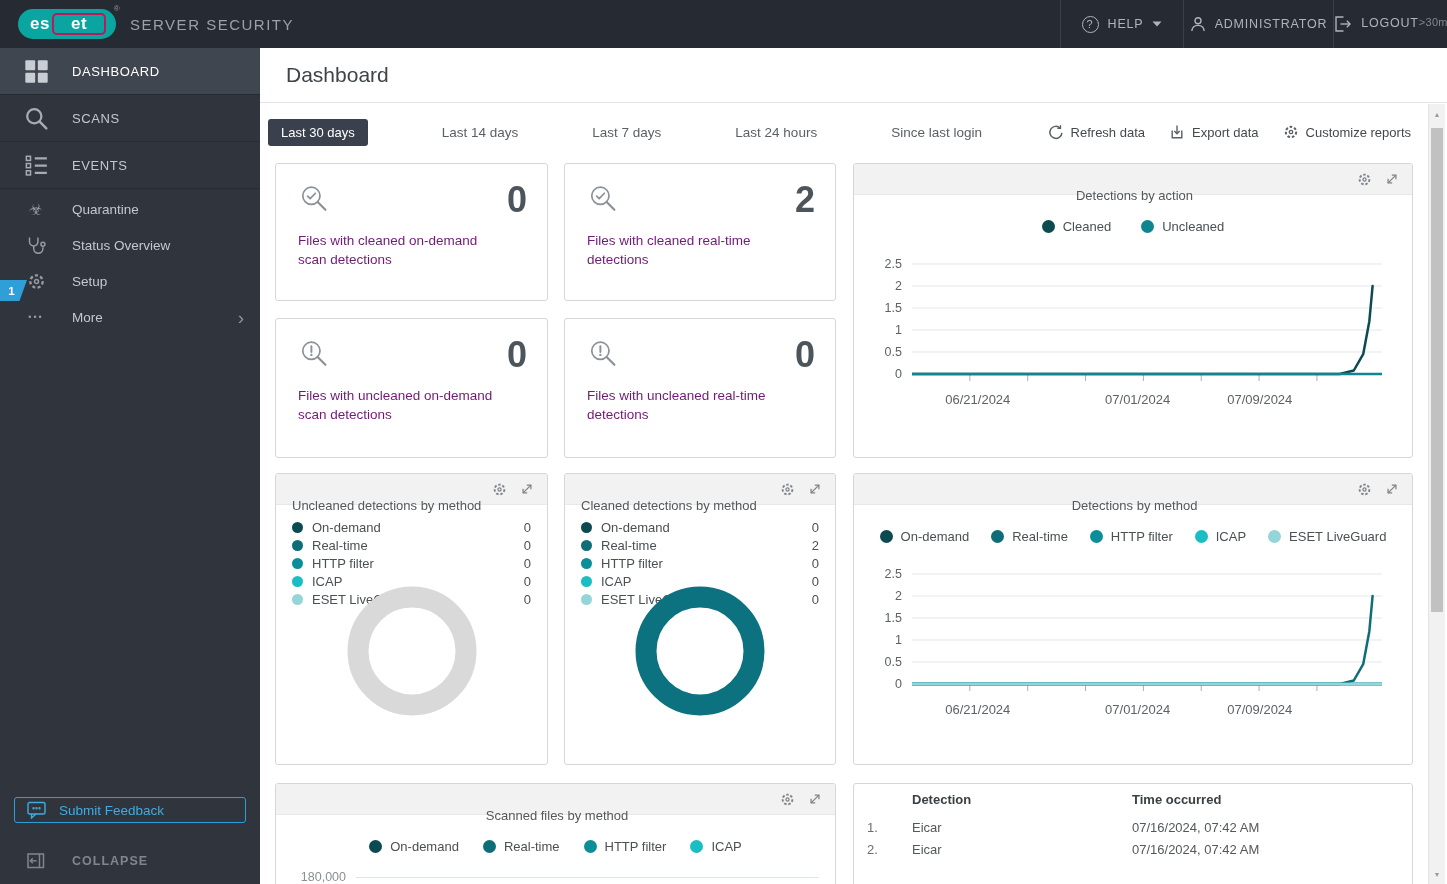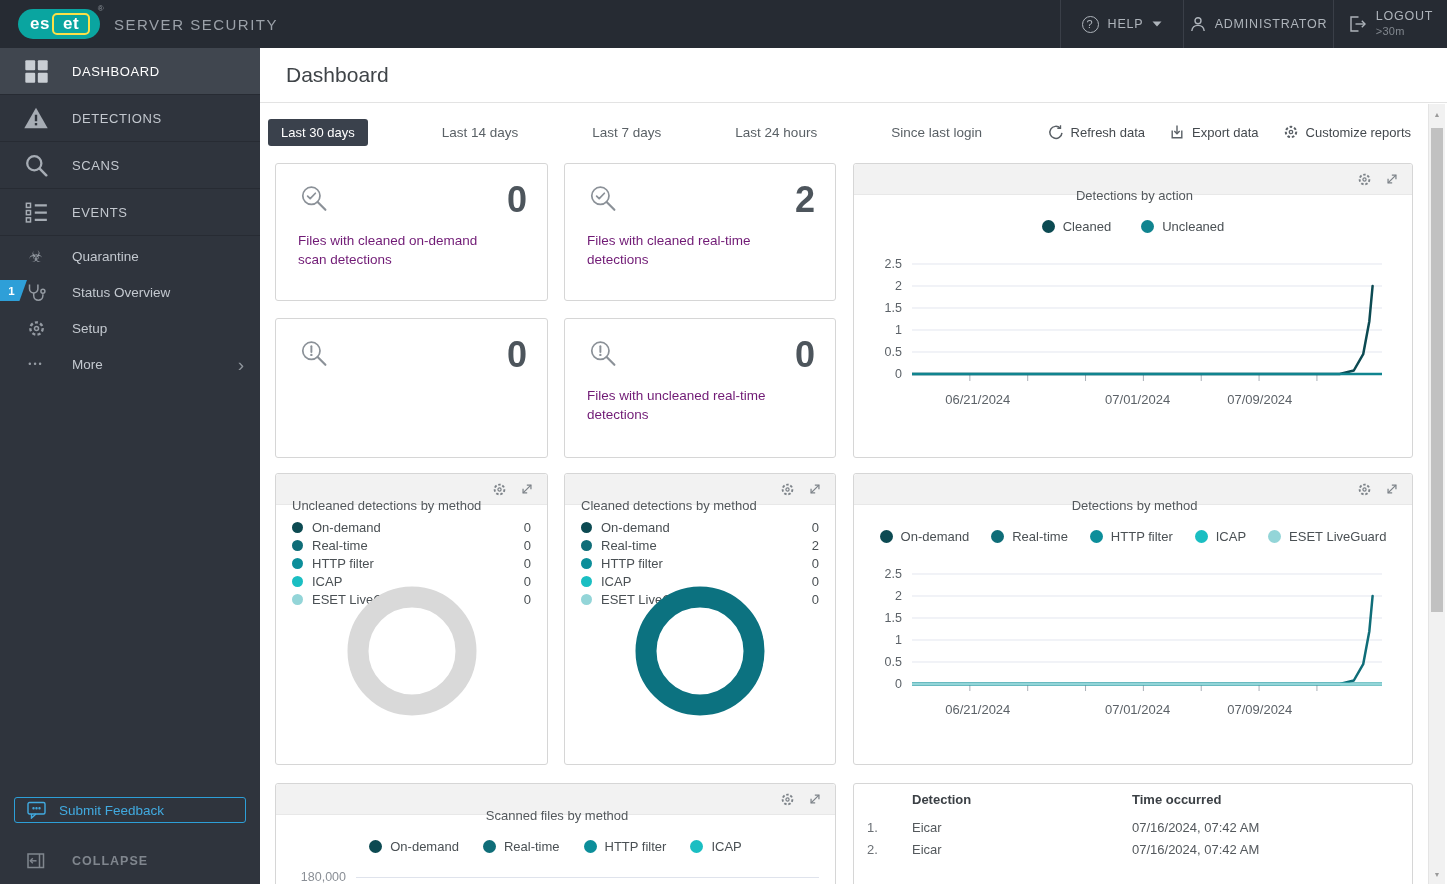--- a/index.html
+++ b/index.html
@@ -4,29 +4,29 @@
 <style>
   * { box-sizing: border-box; margin: 0; padding: 0; }
   html,body { width:1447px; height:884px; overflow:hidden; }
   body { position:relative; background:#fff; font-family:"Liberation Sans", sans-serif; }
   svg { display:block; }
   .ico { display:inline-flex; align-items:center; justify-content:center; flex:none; }
 
   
   .topbar { position:absolute; top:0; left:0; width:1447px; height:48px; background:#262b33; display:flex; align-items:center; }
   .logo { margin-left:18px; background:#0aa5a0; border-radius:16px; height:30px; display:flex; align-items:center; padding:0 10px 0 12px; color:#fff; font-weight:bold; font-size:17px; position:relative; letter-spacing:.5px; }
-  .logo .boxed { border:2px solid #fde047; border-radius:5px; padding:0 9px; margin-left:2px; line-height:18px; }
+  .logo .boxed { border:2px solid #be185d; border-radius:5px; padding:0 17px; margin-left:2px; line-height:18px; }
   .logo .reg { position:absolute; right:-4px; top:-5px; font-size:8px; color:#8f959c; font-weight:normal; }
   .product { margin-left:14px; color:#9ba1a9; font-size:15px; letter-spacing:1.5px; }
   .tb-right { margin-left:auto; display:flex; height:48px; }
   .tb-sec { display:flex; align-items:center; justify-content:center; gap:9px; border-left:1px solid #3a3f48; color:#aeb4bb; font-size:12.5px; letter-spacing:.8px; cursor:pointer; }
   .tb-help { width:123px; } .tb-admin { width:150px; } .tb-logout { width:114px; }
   .q-circle { width:17px; height:17px; border:1.3px solid #aeb4bb; border-radius:50%; font-size:11px; display:flex; align-items:center; justify-content:center; }
   .q-circle::before { content:"?"; }
-  .lo-wrap { display:flex; flex-direction:column; line-height:1.25; }
+  .lo-wrap { display:flex; flex-direction:row; line-height:1.25; }
   .lo-sub { font-size:11px; color:#818archi89; color:#81878e; letter-spacing:.3px; }
 
   
   .sidebar { position:absolute; top:48px; left:0; width:260px; height:836px; background:#2f343d; }
   .sp { height:47px; border-bottom:1px solid #272b33; display:flex; align-items:center; color:#c3c8cf; font-size:13px; letter-spacing:.6px; cursor:pointer; }
   .sp.sel { background:#40464f; color:#fff; }
   .sp .ico, .ss .ico { width:72px; color:#a6acb4; }
   .sp.sel .ico { color:#c9ced4; }
   .ssec { padding-top:2px; }
   .ss { height:36px; display:flex; align-items:center; color:#c3c8cf; font-size:13.5px; cursor:pointer; }
@@ -154,30 +154,20 @@
         <rect x="1" y="1" width="7.5" height="7.5" rx="0.8"></rect>
           <rect x="10.5" y="1" width="7.5" height="7.5" rx="0.8"></rect>
         <rect x="1" y="10.5" width="7.5" height="7.5" rx="0.8"></rect>
           <rect x="10.5" y="10.5" width="7.5" height="7.5" rx="0.8"></rect>
       </svg>
     </span>
     <span>DASHBOARD</span>
   </div>
   <div class="sp">
     <span class="ico">
-      <svg width="26" height="24" viewBox="0 0 24 22" fill="currentColor">
-        <path d="M12 1.5 22.8 20.5H1.2Z"></path>
-        <rect x="10.9" y="8" width="2.2" height="6" fill="#2f343d"></rect>
-          <rect x="10.9" y="15.6" width="2.2" height="2.2" fill="#2f343d"></rect>
-      </svg>
-    </span>
-    <span>DETECTIONS</span>
-  </div>
-  <div class="sp">
-    <span class="ico">
       <svg width="24" height="24" viewBox="0 0 21 21" fill="none" stroke="currentColor">
         <circle cx="9" cy="9" r="6.2" stroke-width="2"></circle>
           <path d="M13.7 13.7 19.5 19.5" stroke-width="2.2" stroke-linecap="round"></path>
       </svg>
     </span>
     <span>SCANS</span>
   </div>
   <div class="sp">
     <span class="ico">
       <svg width="23" height="23" viewBox="0 0 20 20" stroke="currentColor" fill="none">
@@ -329,20 +319,21 @@
       <span class="ico">
         <svg width="30" height="28" viewBox="0 0 27 26" fill="none" stroke="currentColor">
           <circle cx="12" cy="11" r="8" stroke-width="1.6"></circle>
             <path d="M17.8 16.8 25 24" stroke-width="2" stroke-linecap="round"></path>
           <path d="M12 6.8v5.2" stroke-width="1.8" stroke-linecap="round"></path>
             <circle cx="12" cy="14.8" r="1.1" fill="currentColor" stroke="none"></circle>
         </svg>
       </span>
       <span class="stat-val">0</span>
     </div>
+    <div class="stat-lbl">Files with uncleaned on-demand scan detections</div>
   </div>
 </div>
 
 <div class="card" style="left:564px; top:318px; width:272px; height:140px;">
   <div class="stat">
     <div class="stat-top">
       <span class="ico">
         <svg width="30" height="28" viewBox="0 0 27 26" fill="none" stroke="currentColor">
           <circle cx="12" cy="11" r="8" stroke-width="1.6"></circle>
             <path d="M17.8 16.8 25 24" stroke-width="2" stroke-linecap="round"></path>

